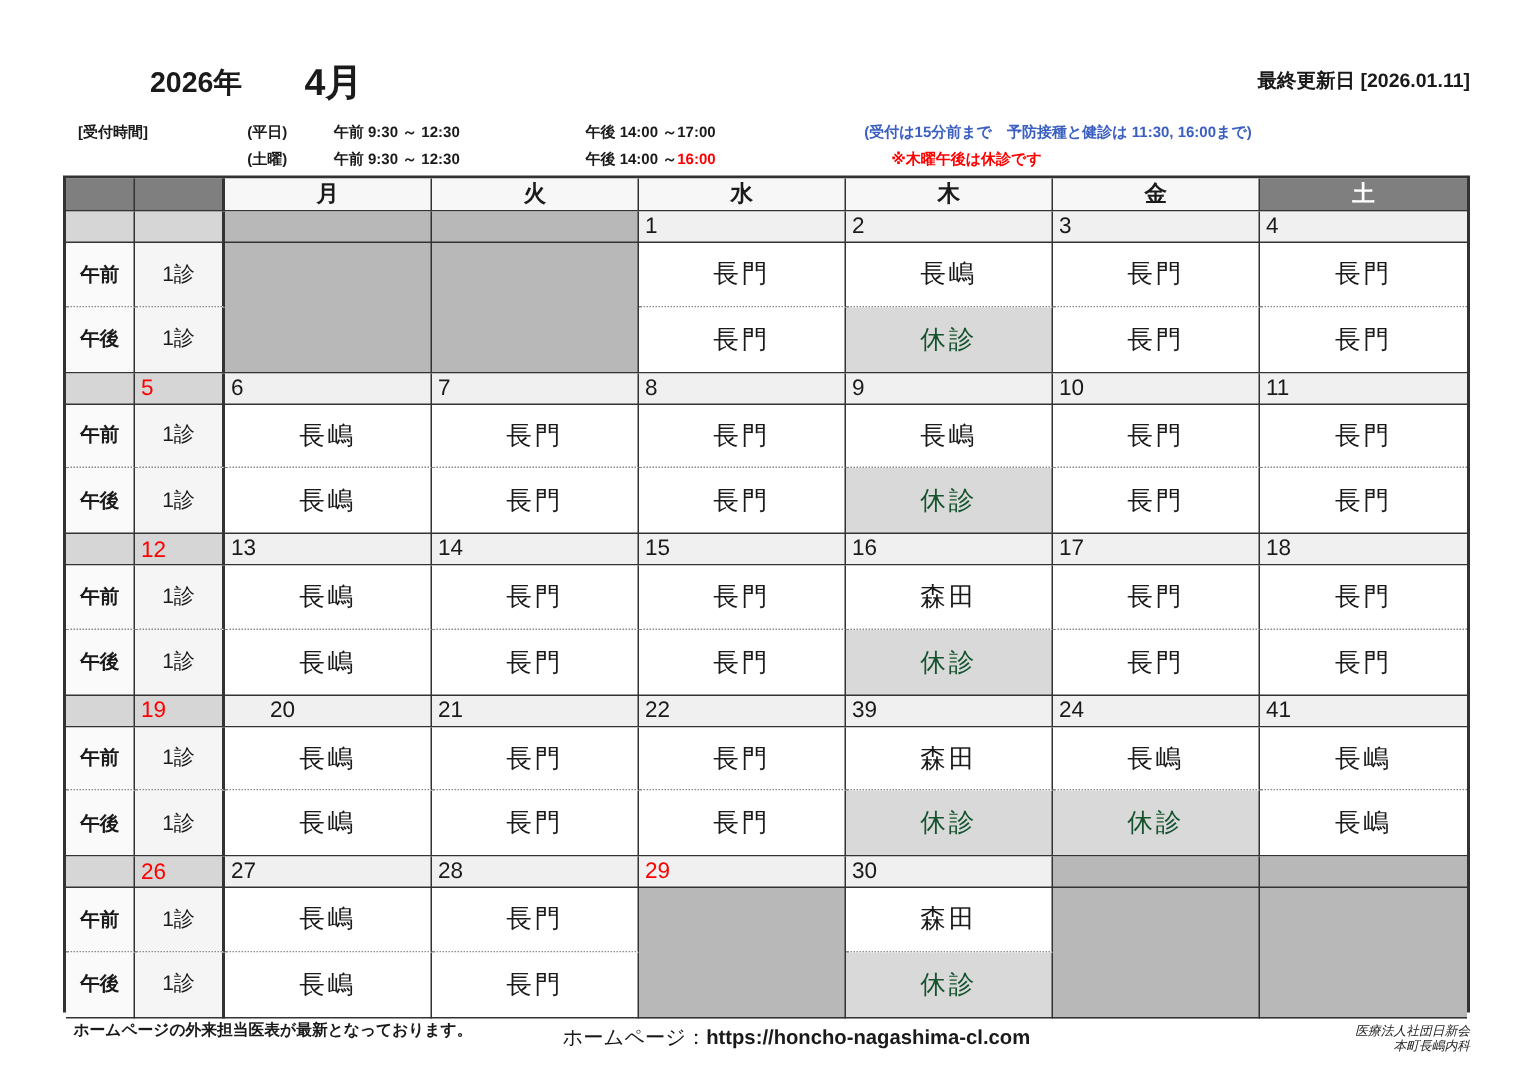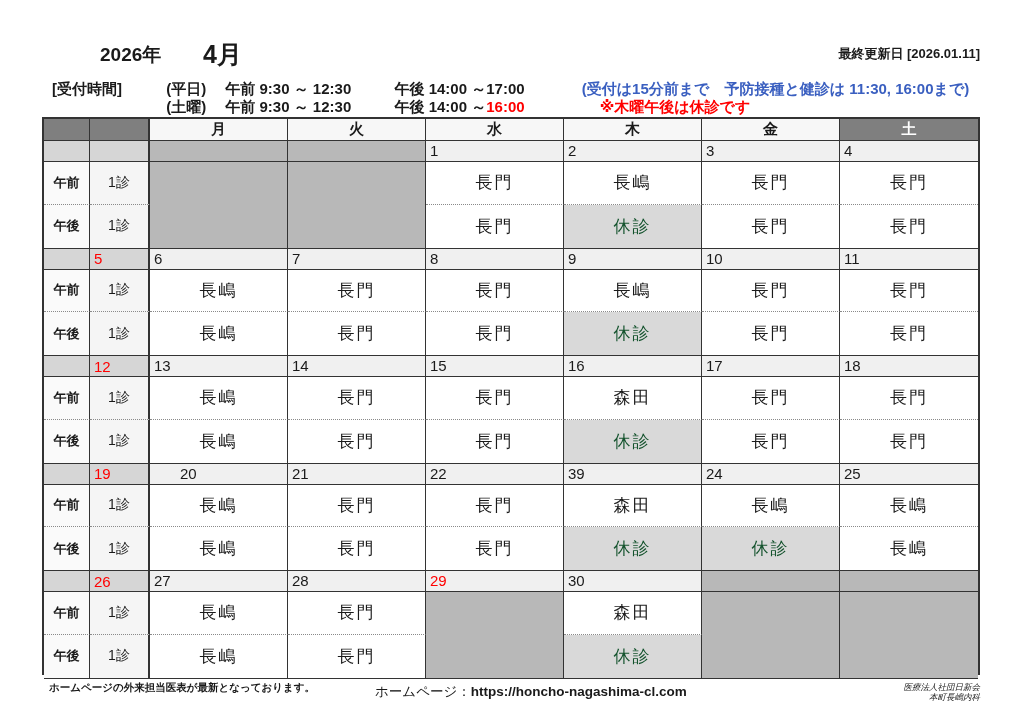--- a/index.html
+++ b/index.html
@@ -4,21 +4,21 @@
 <style>
   html,body{margin:0;padding:0;background:#e8e8e8;}
   .page{position:relative;width:1024px;height:726px;background:#ffffff;margin:0 auto;
         font-family:"Liberation Sans","DejaVu Sans",sans-serif;color:#1a1a1a;overflow:hidden;}
   
   .title-row{position:absolute;left:0;top:38px;width:100%;height:28px;}
   .t-year{position:absolute;left:100px;top:4px;font-size:19px;font-weight:600;}
   .t-month{position:absolute;left:203px;top:0;font-size:25px;font-weight:600;}
   .t-title{position:absolute;left:285px;top:2px;font-size:21px;font-weight:600;letter-spacing:1px;}
   .t-updated{position:absolute;right:44px;top:7px;font-size:13px;font-weight:600;}
-  .hours{position:absolute;left:52px;top:80px;font-size:15px;font-weight:600;line-height:18px;}
+  .hours{position:absolute;left:52px;top:80px;font-size:10px;font-weight:600;line-height:18px;}
   .hours-line{position:relative;height:18px;white-space:nowrap;}
   .h-label{display:inline-block;width:110px;}
   .h-spacer{display:inline-block;width:110px;}
   .h-day{display:inline-block;width:55px;}
   .h-am{display:inline-block;width:165px;}
   .h-pm{display:inline-block;width:175px;}
   .note-blue{color:#3a5fc0;margin-left:8px;}
   .note-red{color:#ff0000;margin-left:26px;}
   .red-txt{color:#ff0000;}
   
@@ -173,21 +173,21 @@
       <div class="cell doctor" style="grid-area: 13 / 4;">長門</div>
       <div class="cell date-cell" style="grid-area: 11 / 5;">22</div>
       <div class="cell doctor am-row" style="grid-area: 12 / 5;">長門</div>
       <div class="cell doctor" style="grid-area: 13 / 5;">長門</div>
       <div class="cell date-cell" style="grid-area: 11 / 6;">39</div>
       <div class="cell doctor am-row" style="grid-area: 12 / 6;">森田</div>
       <div class="cell doctor kyushin" style="grid-area: 13 / 6;">休診</div>
       <div class="cell date-cell" style="grid-area: 11 / 7;">24</div>
       <div class="cell doctor am-row" style="grid-area: 12 / 7;">長嶋</div>
       <div class="cell doctor kyushin" style="grid-area: 13 / 7;">休診</div>
-      <div class="cell date-cell last" style="grid-area: 11 / 8;">25</div>
+      <div class="cell date-cell last" style="grid-area: 11 / 8;">41</div>
       <div class="cell doctor am-row last" style="grid-area: 12 / 8;">長嶋</div>
       <div class="cell doctor last" style="grid-area: 13 / 8;">長嶋</div>
       <div class="cell wk-label" style="grid-area: 14 / 1;"></div>
       <div class="cell wk-label wk-sunday col-clinic" style="grid-area: 14 / 2;">26</div>
       <div class="cell period-label am-row" style="grid-area: 15 / 1;">午前</div>
       <div class="cell clinic-label am-row col-clinic" style="grid-area: 15 / 2;">1診</div>
       <div class="cell period-label" style="grid-area: 16 / 1;">午後</div>
       <div class="cell clinic-label col-clinic" style="grid-area: 16 / 2;">1診</div>
       <div class="cell date-cell" style="grid-area: 14 / 3;">27</div>
       <div class="cell doctor am-row" style="grid-area: 15 / 3;">長嶋</div>

